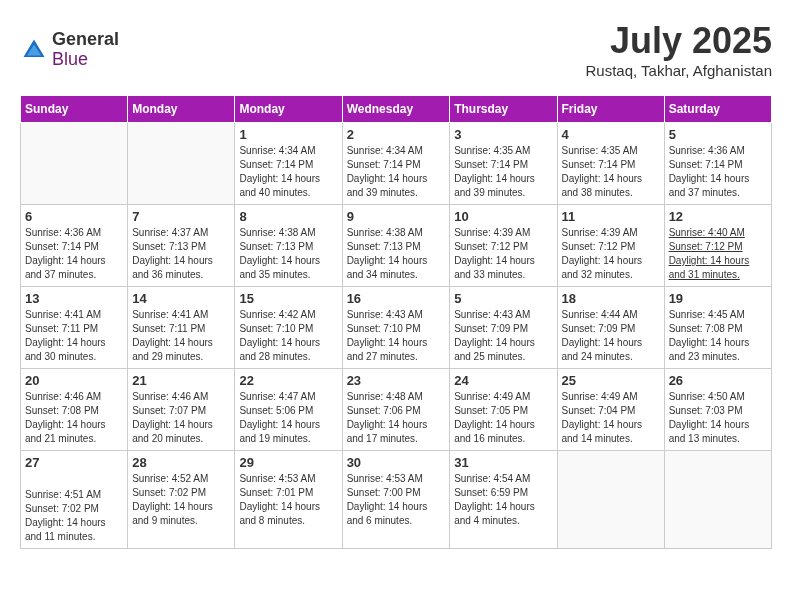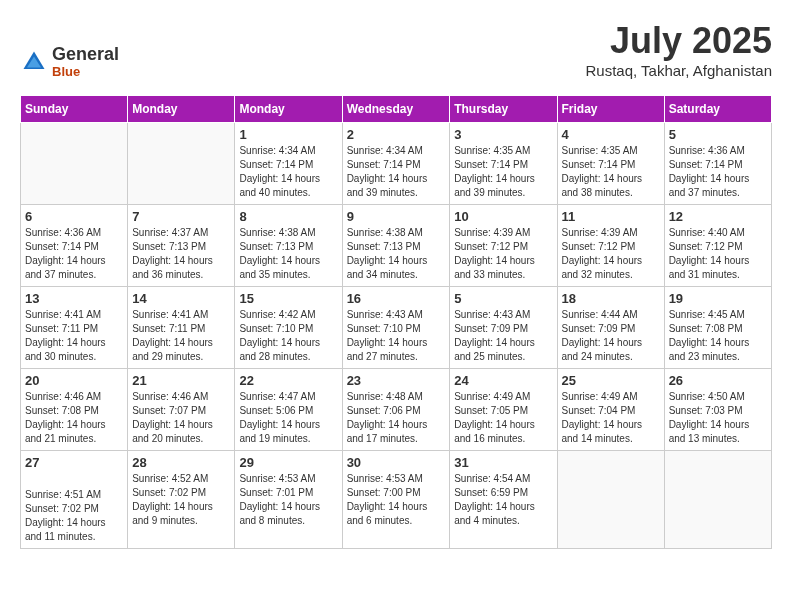--- a/index.html
+++ b/index.html
@@ -6,41 +6,41 @@
     body {
       font-family: Arial, sans-serif;
       background: #fff;
       width: 792px;
       min-height: 612px;
       padding: 20px;
     }
     .header {
       display: flex;
       justify-content: space-between;
-      align-items: flex-end;
+      align-items: center;
       margin-bottom: 16px;
     }
     .logo {
       display: flex;
       align-items: center;
     }
     .logo-text {
       display: flex;
       flex-direction: column;
       line-height: 1.1;
     }
     .logo-general {
       font-size: 18px;
       font-weight: bold;
       color: #333;
     }
     .logo-blue {
-      font-size: 13px;
-      font-weight: bold;
-      color: #c2410c;
+      font-size: 18px;
+      font-weight: normal;
+      color: #701a75;
     }
     .logo-icon {
       width: 28px;
       height: 28px;
       margin-right: 4px;
     }
     .title-section {
       text-align: right;
       margin-left: 20px;
     }
@@ -201,21 +201,21 @@
         </td>
         <td>
           <span class="day-number">11</span>
           <div class="day-info" style="white-space: pre-line;">Sunrise: 4:39 AM
 Sunset: 7:12 PM
 Daylight: 14 hours
 and 32 minutes.</div>
         </td>
         <td>
           <span class="day-number">12</span>
-          <div class="day-info" style="white-space: pre-line;">Sunrise: 4:40 AM
+          <div class="day-info" style="white-space: pre-line; text-decoration: underline;">Sunrise: 4:40 AM
 Sunset: 7:12 PM
 Daylight: 14 hours
 and 31 minutes.</div>
         </td>
       </tr>
       <tr>
         <td>
           <span class="day-number">13</span>
           <div class="day-info" style="white-space: pre-line;">Sunrise: 4:41 AM
 Sunset: 7:11 PM

